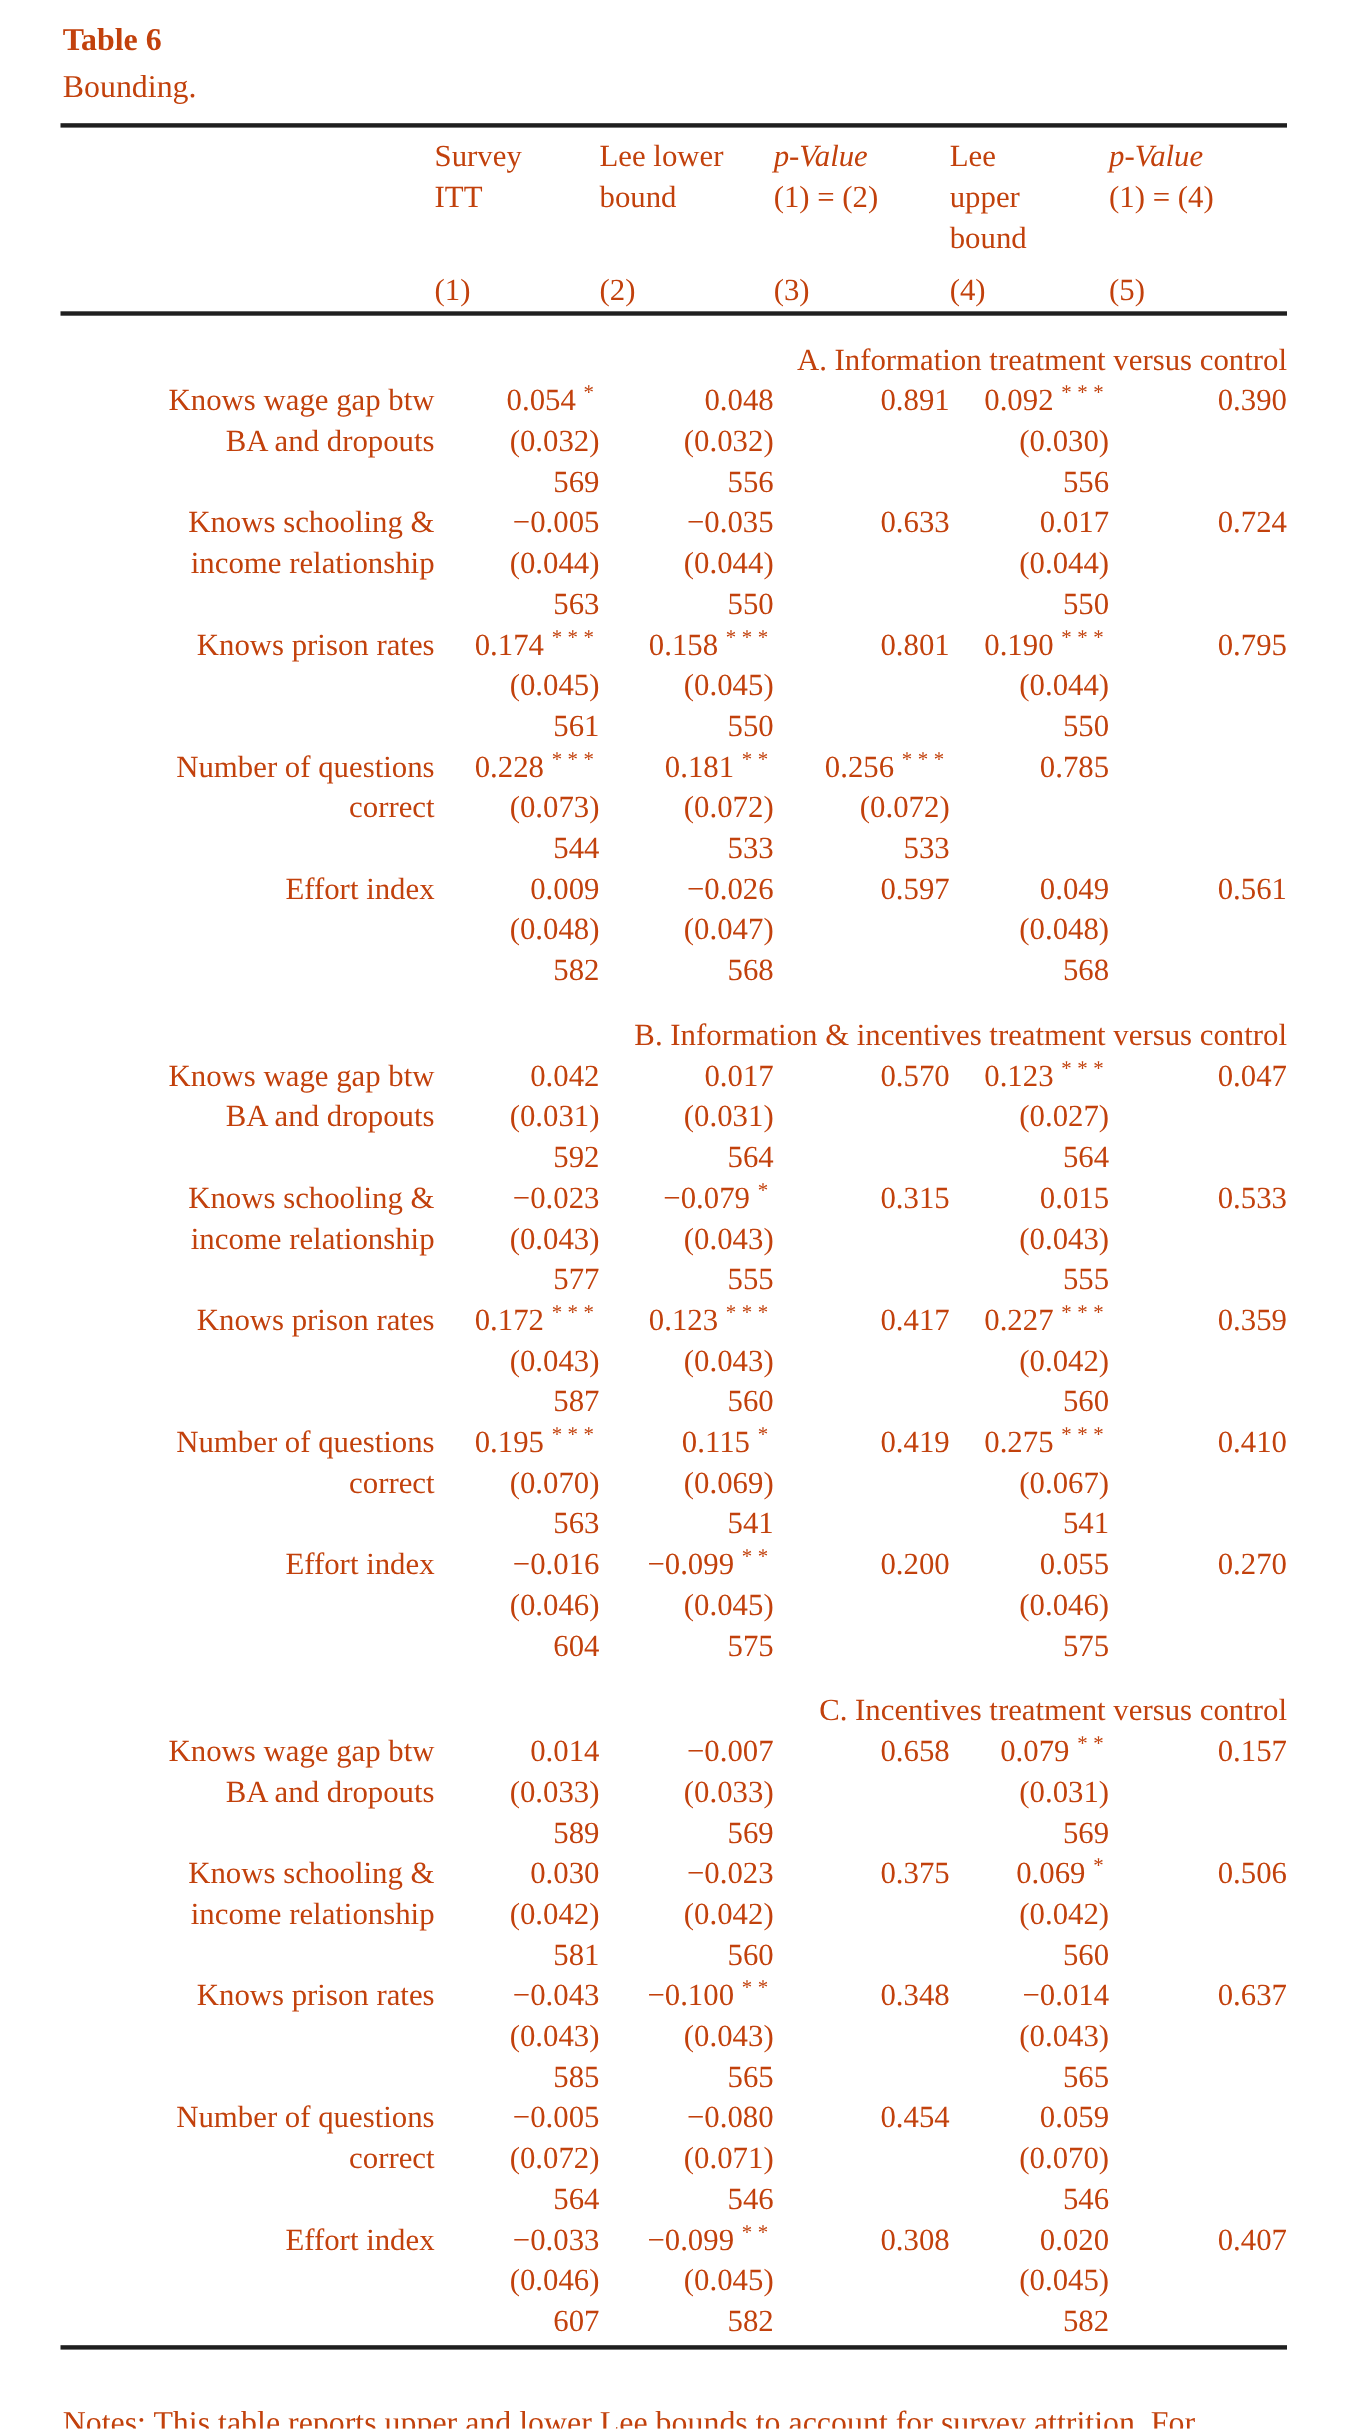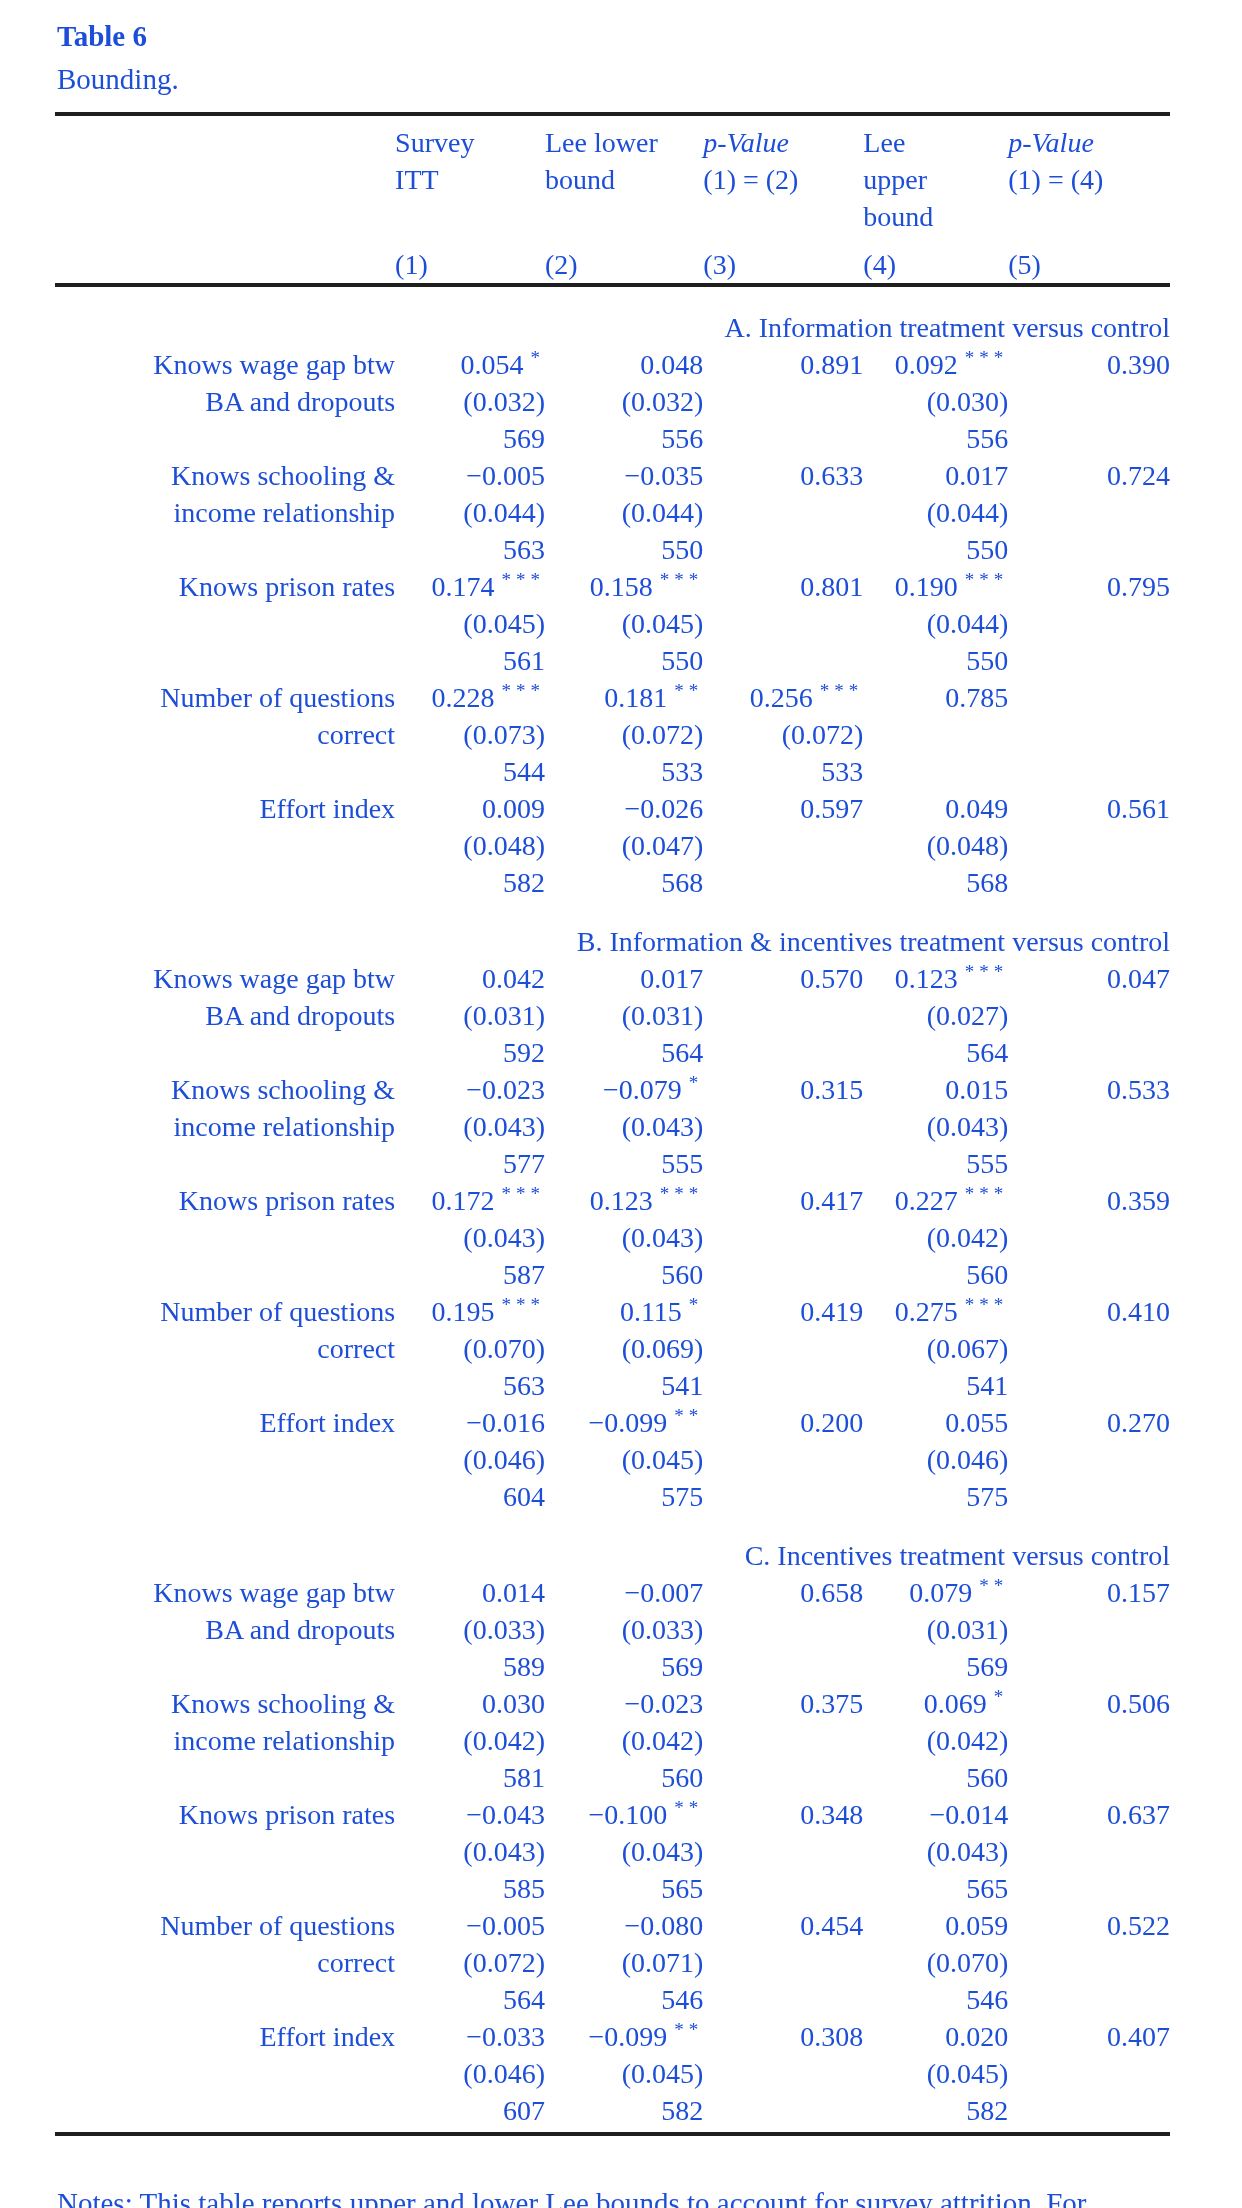--- a/index.html
+++ b/index.html
@@ -1,18 +1,18 @@
 <!DOCTYPE html>
 <html><head>
 <meta charset="utf-8">
 <style>
   html,body{margin:0;padding:0;background:#ffffff;}
   .page{
     position:relative;width:1242px;height:2208px;overflow:hidden;background:#fff;
-    color:#1d4ed8;font-family:"Liberation Serif","DejaVu Serif",serif;font-size:28px;
+    color:#c2410c;font-family:"Liberation Serif","DejaVu Serif",serif;font-size:28px;
   }
   .caption{position:absolute;left:57px;top:18px;}
   .caption-title{font-weight:bold;font-size:29px;line-height:36px;}
   .caption-sub{font-size:29px;line-height:36px;margin-top:7px;}
   .table{
     position:absolute;left:55px;top:112px;width:1115px;
     --cols:30.5% 13.45% 14.2% 14.35% 13% 14.5%;
   }
   .rule{border-top:4px solid #1f1f1f;height:0;}
   .rule.bottom{margin-top:3px;}
@@ -460,23 +460,20 @@
               <div class="cell-line">546</div>
             </div>
             <div class="cell">
               <div class="cell-line">0.454</div>
             </div>
             <div class="cell">
               <div class="cell-line"><span>0.059</span></div>
               <div class="cell-line">(0.070)</div>
               <div class="cell-line">546</div>
             </div>
-            <div class="cell">
-              <div class="cell-line">0.522</div>
-            </div>
           </div>
           <div class="row">
             <div class="cell label-cell">
               <div class="cell-line">Effort index</div>
             </div>
             <div class="cell">
               <div class="cell-line"><span>−0.033</span></div>
               <div class="cell-line">(0.046)</div>
               <div class="cell-line">607</div>
             </div>

